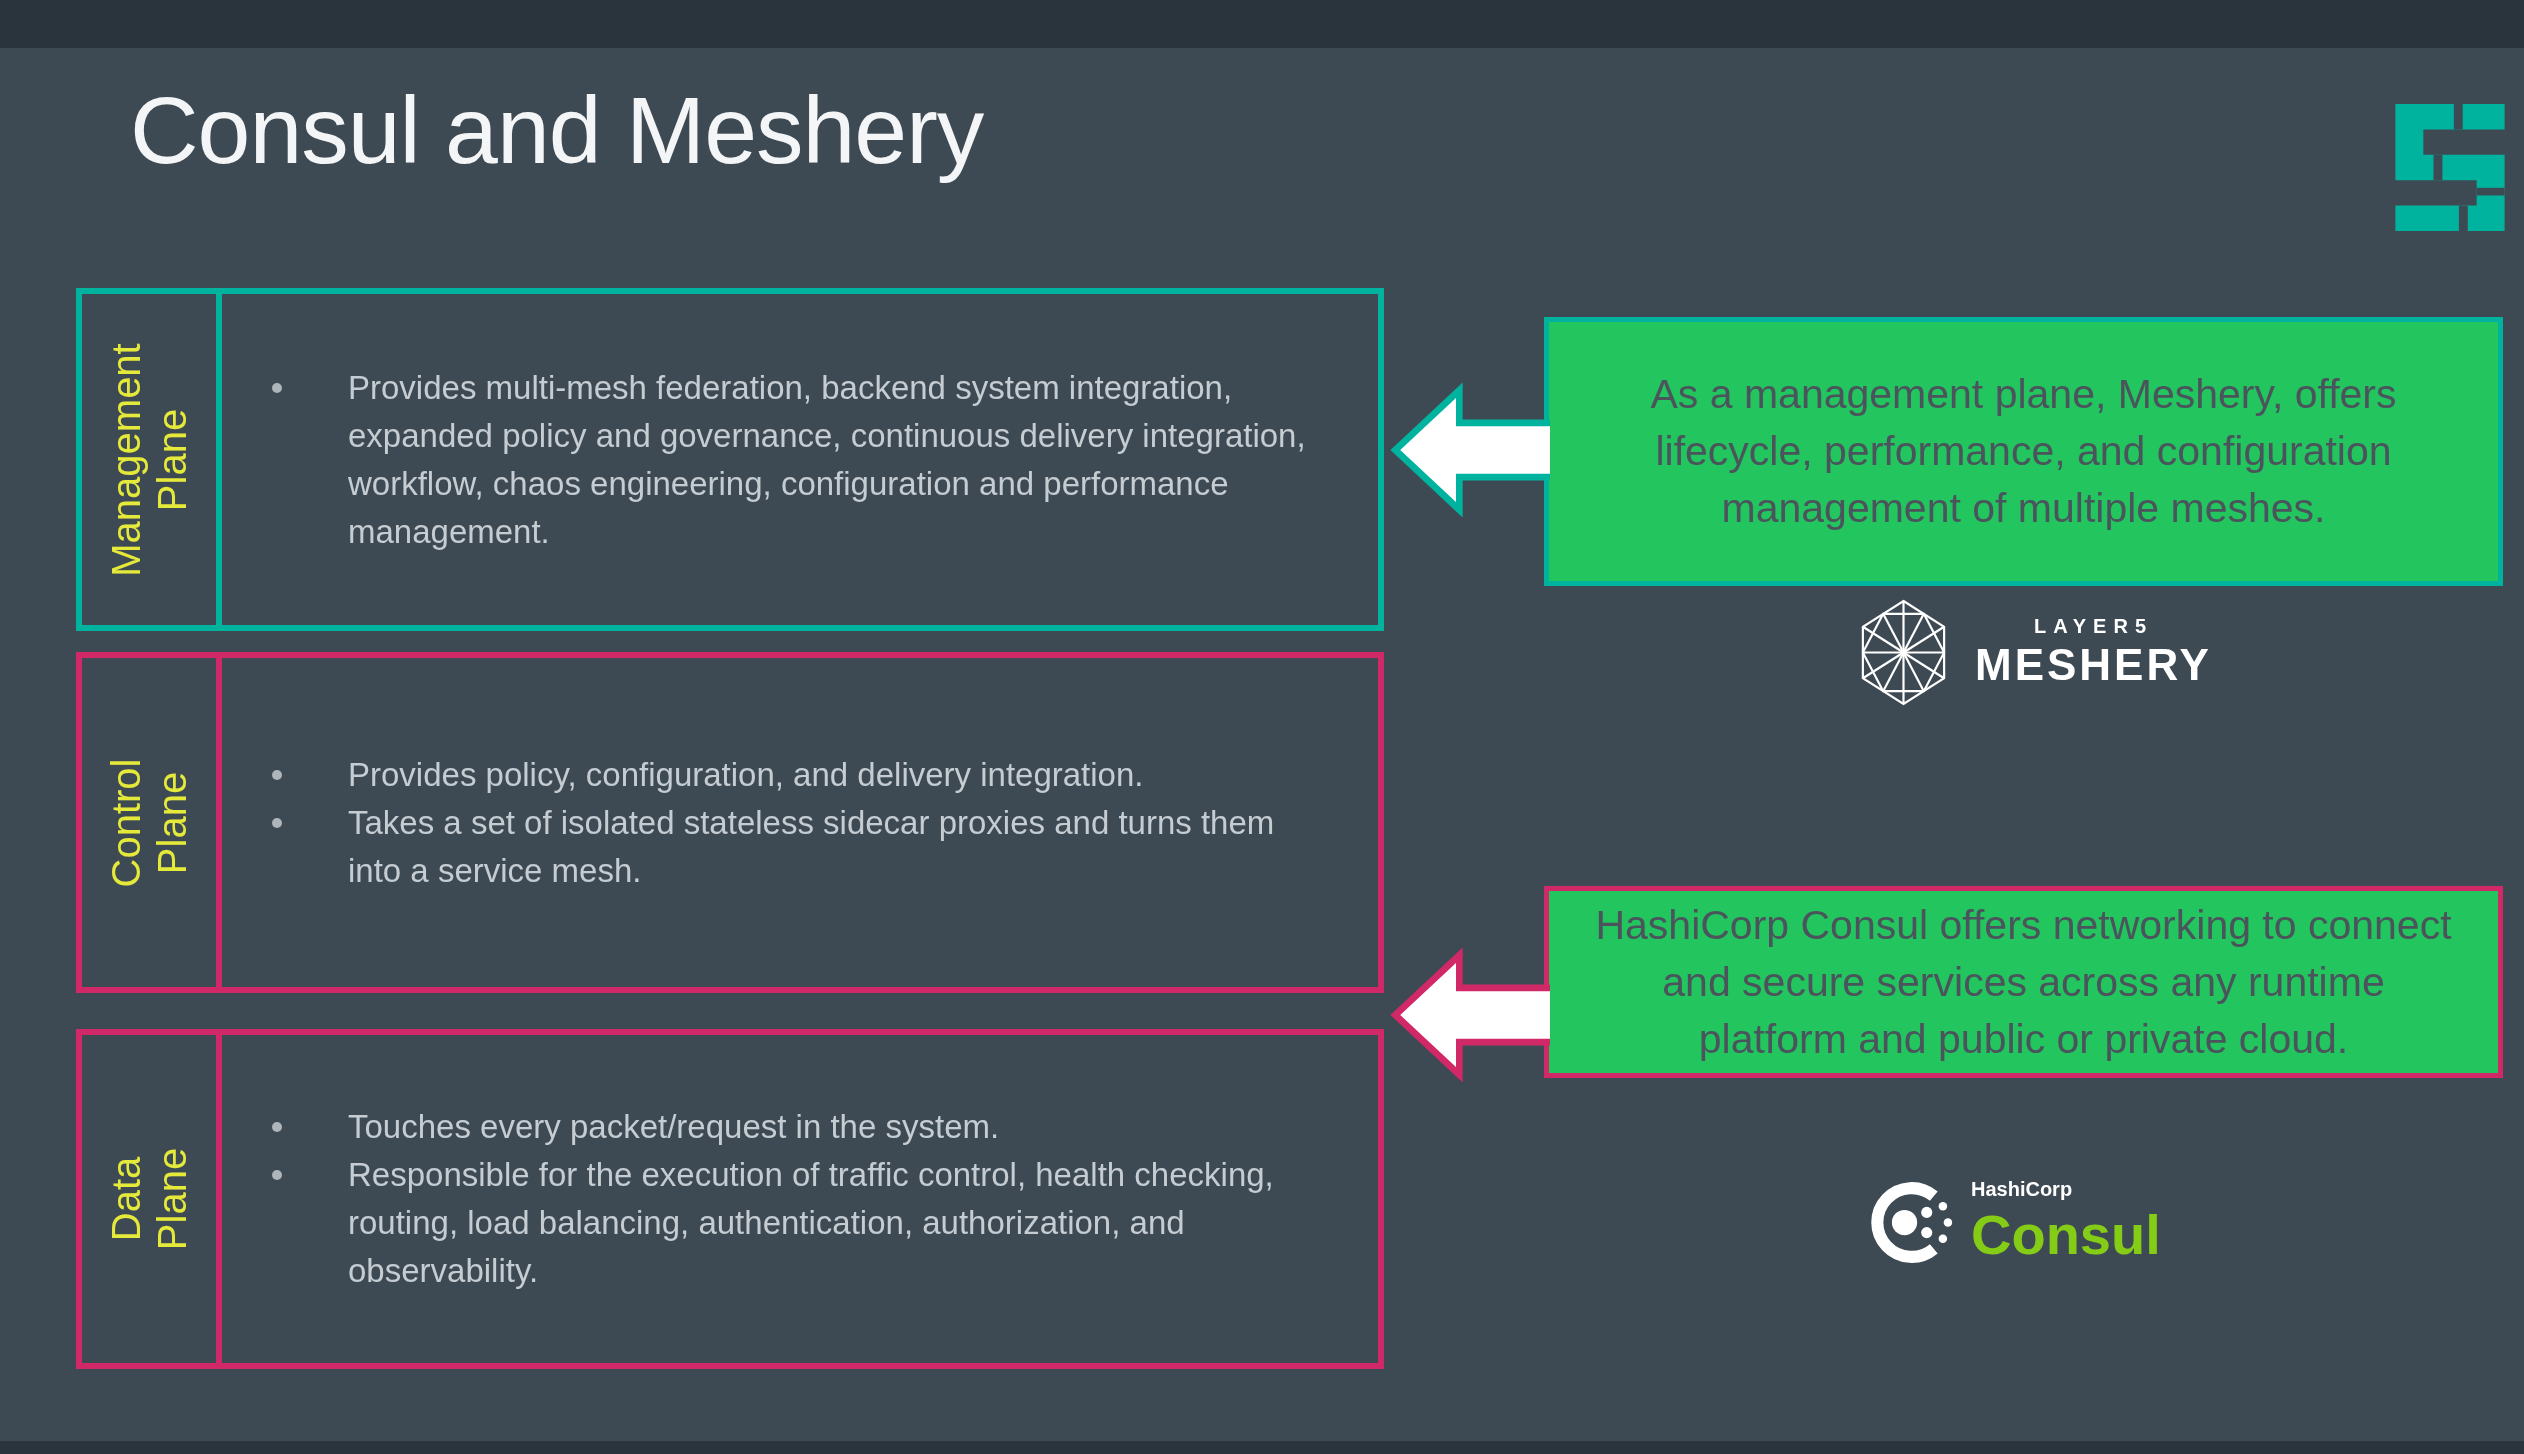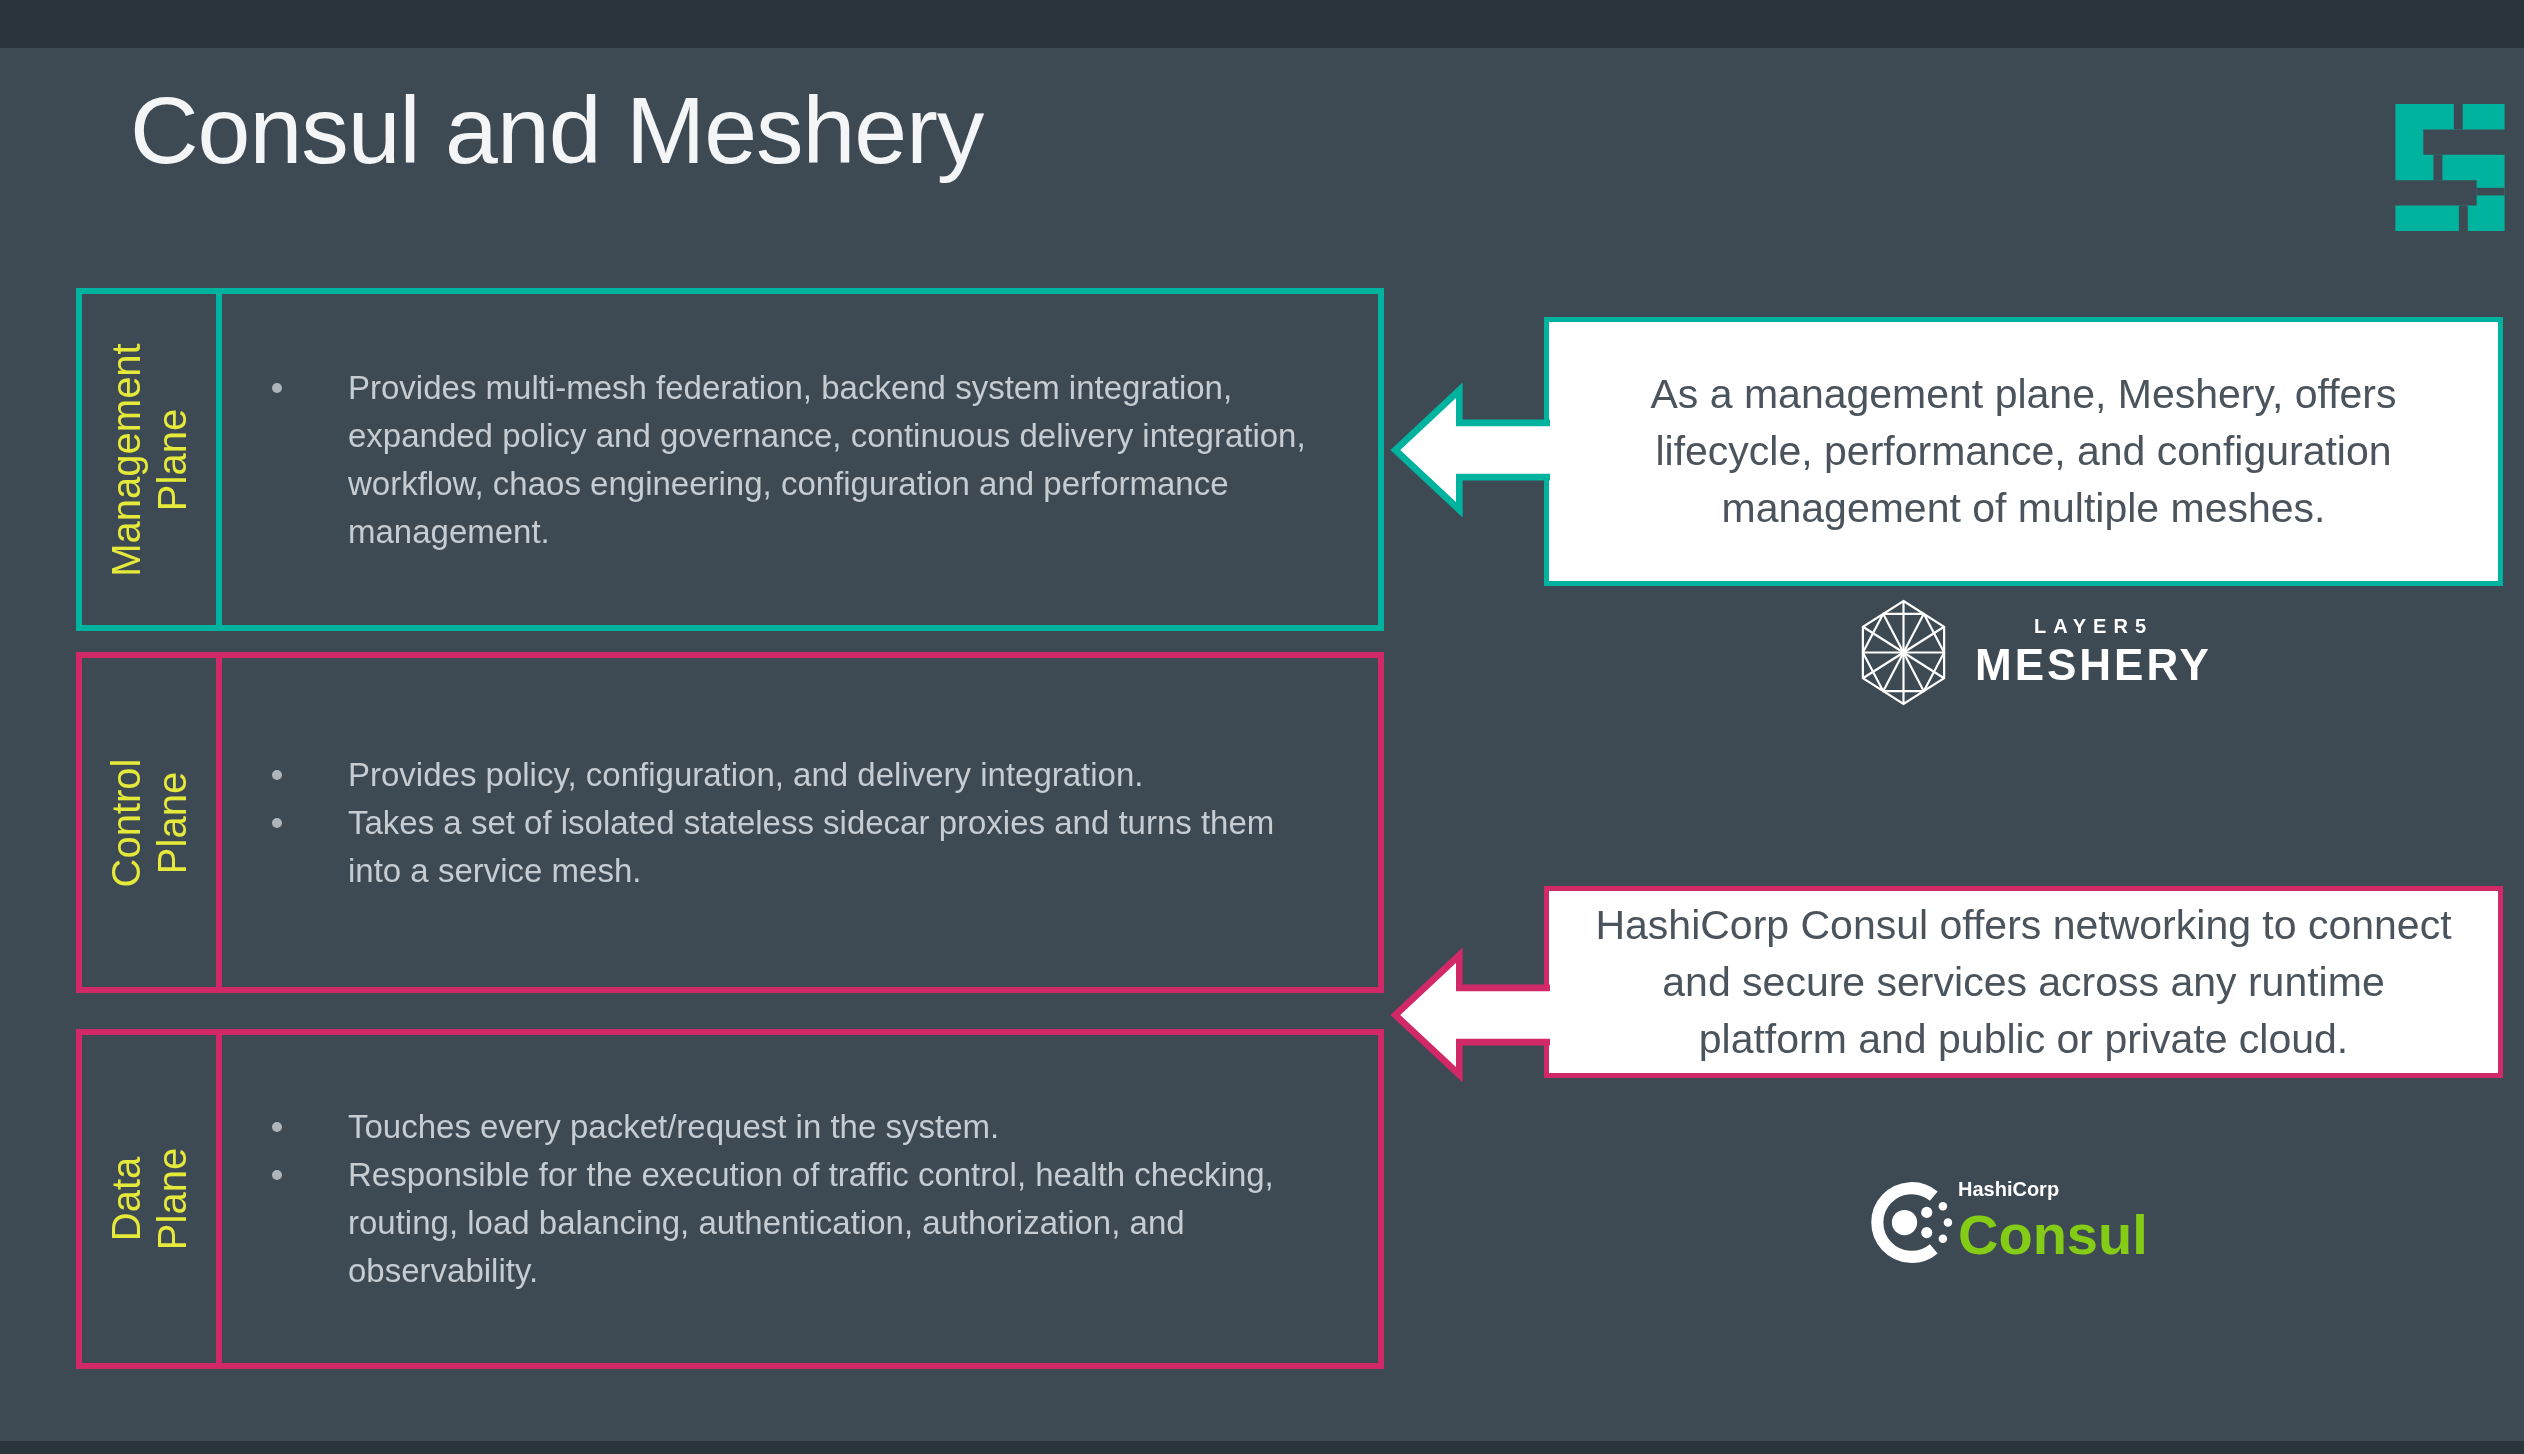--- a/index.html
+++ b/index.html
@@ -69,21 +69,21 @@
   .plane-content li::before {
     content: "";
     position: absolute; left: 0; top: 19px;
     width: 10px; height: 10px; border-radius: 50%;
     background: #aeb6bc;
   }
 
   
   .callout {
     position: absolute; left: 1544px; width: 959px;
-    box-sizing: border-box; border: 5.6px solid; background: #ffffff;
+    box-sizing: border-box; border: 5.6px solid; background: #22c55e;
     display: flex; align-items: center; justify-content: center;
     padding: 15px 35px;
   }
   .callout.teal { border-color: #00b39f; }
   .callout.pink { border-color: #d12968; }
   .callout-1 { top: 317px;  height: 269px; }
   .callout-2 { top: 886px; height: 192px; }
   .callout p {
     margin: 0; text-align: center;
     font-size: 41px; line-height: 57px; color: #4b545c;
@@ -102,21 +102,21 @@
   .meshery-brand {
     font-size: 20px; font-weight: 700; letter-spacing: 7px;
     color: #ffffff;
   }
   .meshery-name {
     font-size: 44px; font-weight: 700; letter-spacing: 3px;
     color: #ffffff; margin-top: 2px;
   }
   .consul-logo {
     position: absolute; left: 1854px; top: 1172px;
-    display: flex; align-items: center; gap: 3px;
+    display: flex; align-items: center; gap: 16px;
   }
   .consul-icon { width: 101px; height: 101px; }
   .consul-text { display: flex; flex-direction: column; }
   .consul-brand { font-size: 20px; font-weight: 700; color: #ffffff; }
   .consul-name  { font-size: 56px; font-weight: 700; color: #84cc16; margin-top: 1px; }
 </style>
 </head>
 <body>
 
 <div class="stage">

